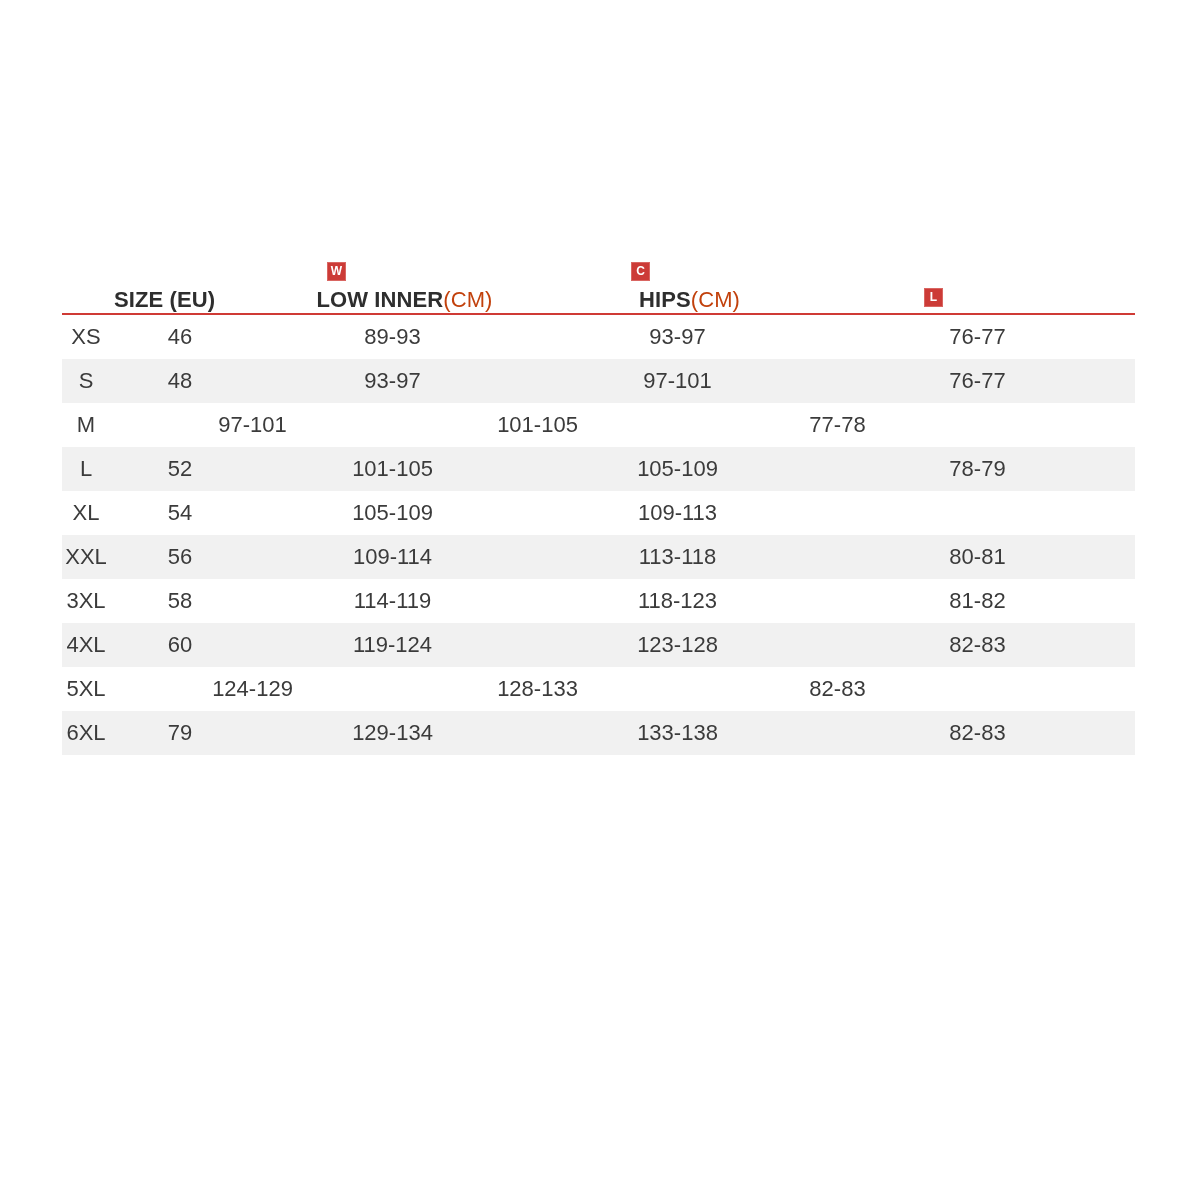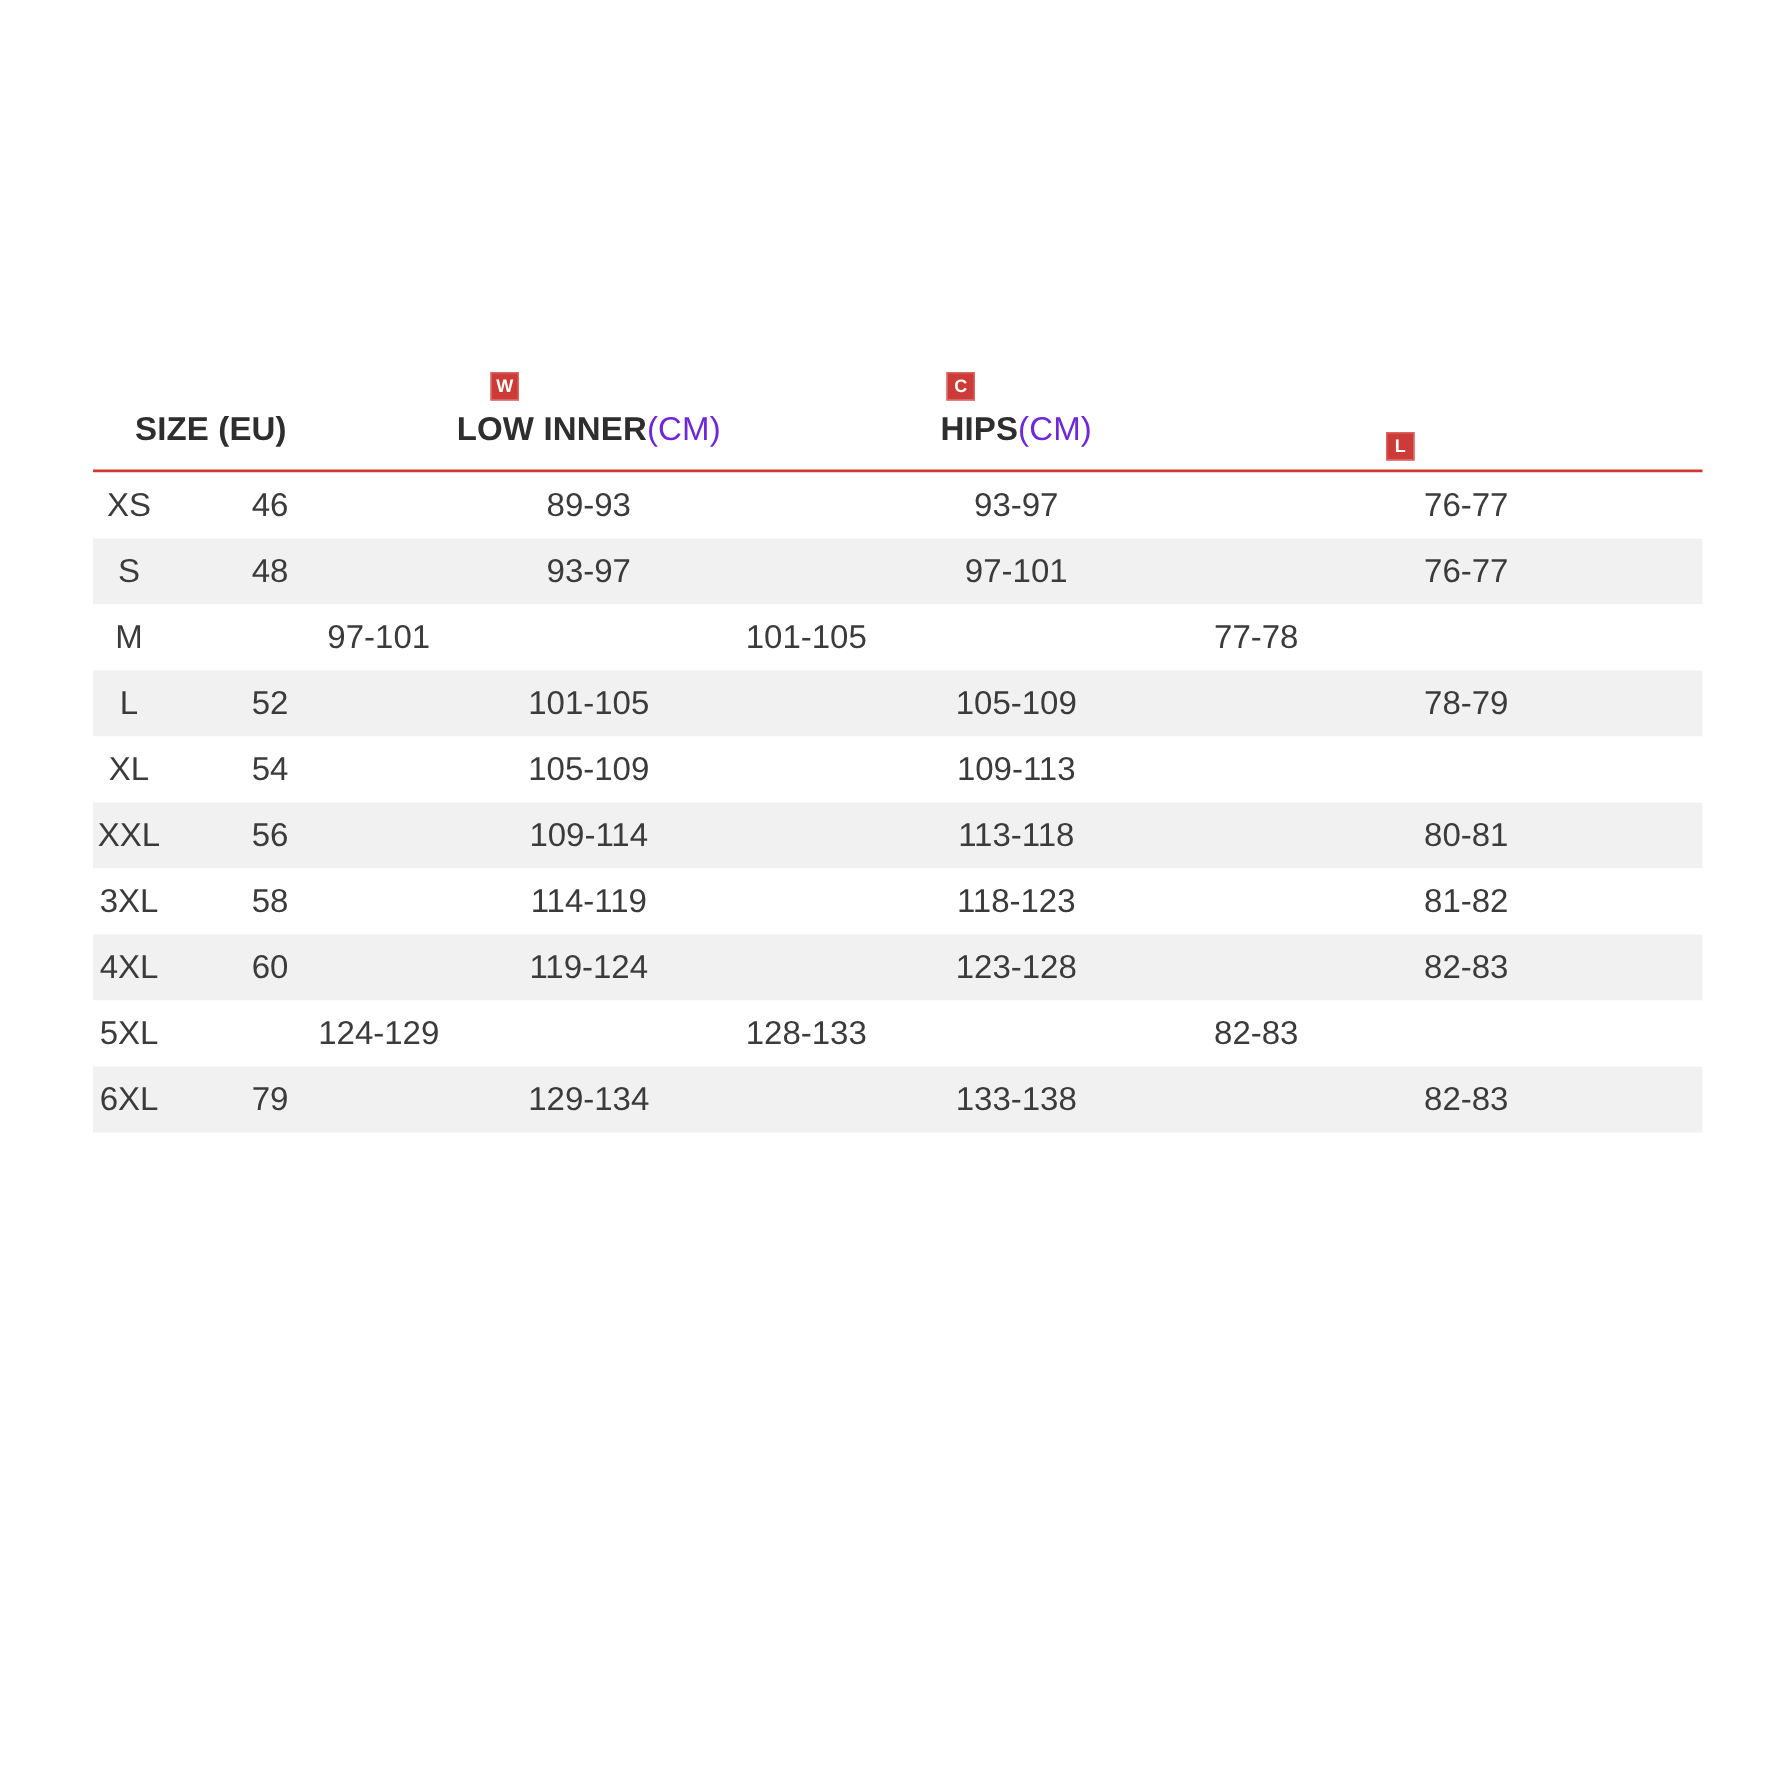--- a/index.html
+++ b/index.html
@@ -52,25 +52,25 @@
     box-sizing: border-box;
   }
 
   .head-label {
     font-size: 22px;
     font-weight: bold;
     color: #2e2e2e;
     letter-spacing: .1px;
     line-height: 26px;
     white-space: nowrap;
-    padding-bottom: 14px;
+    margin-left: 24px;
   }
   .head-unit {
     font-weight: normal;
-    color: #6d28d9;
+    color: #c2410c;
   }
 
   
   .head-stack {
     display: flex;
     flex-direction: column;
     align-items: center;
     justify-content: flex-end;
   }
 

